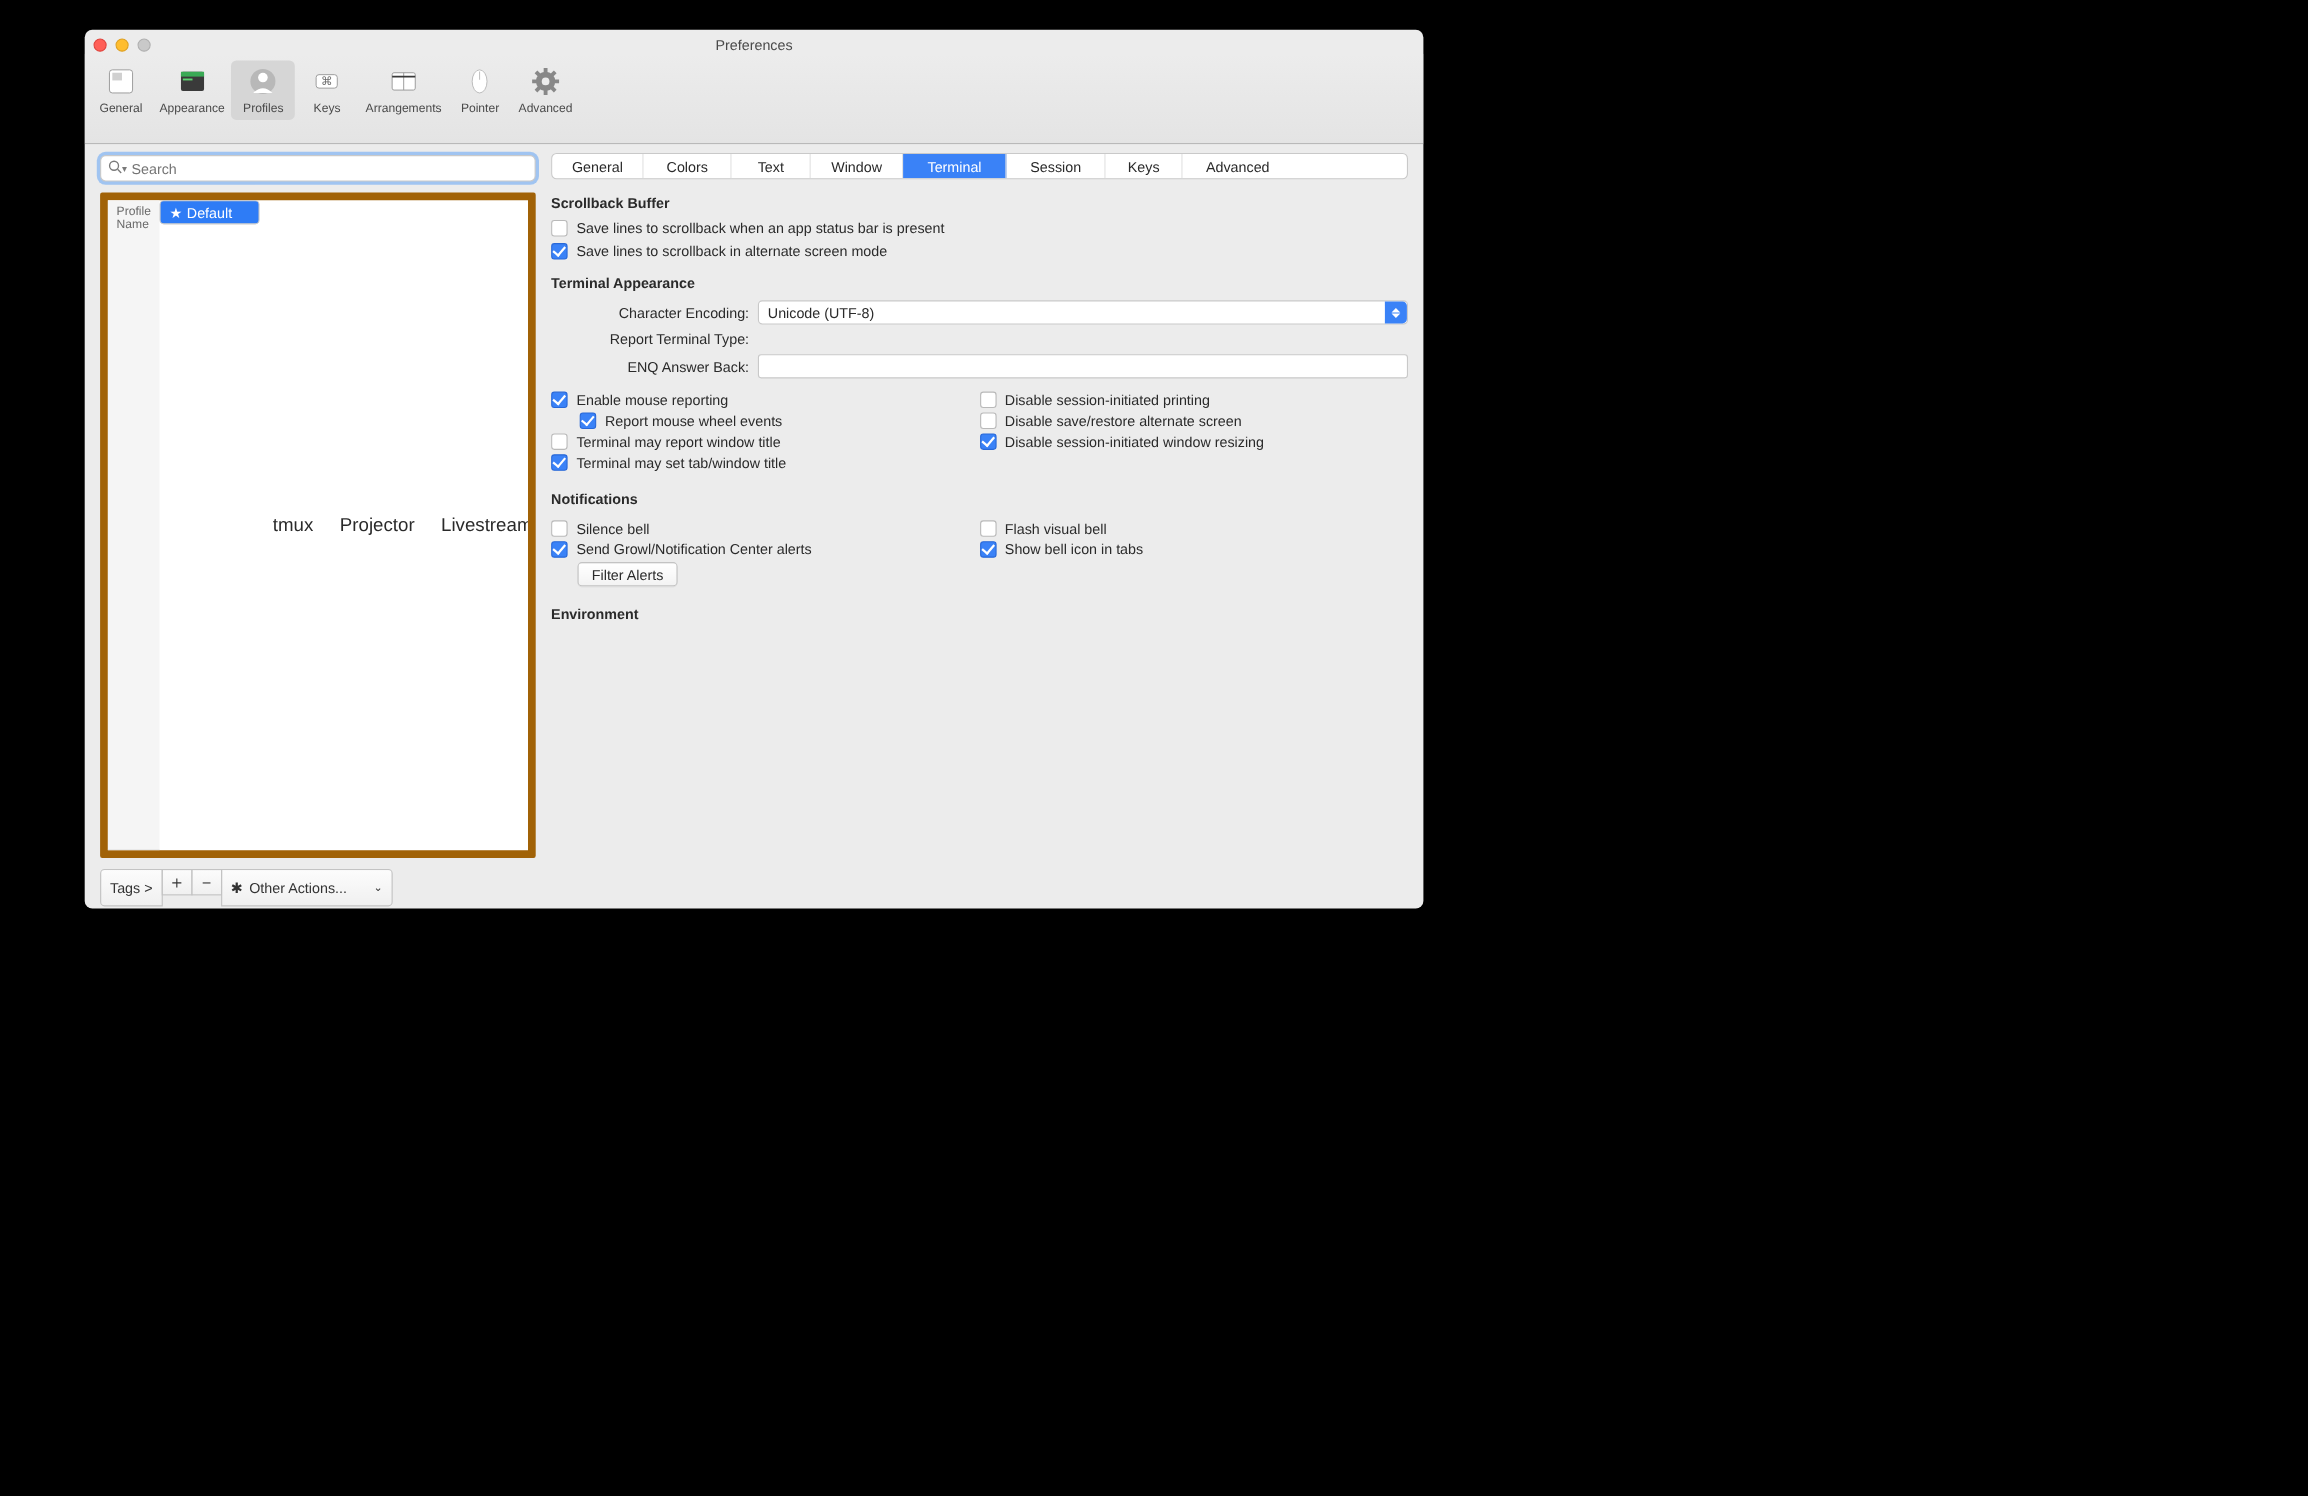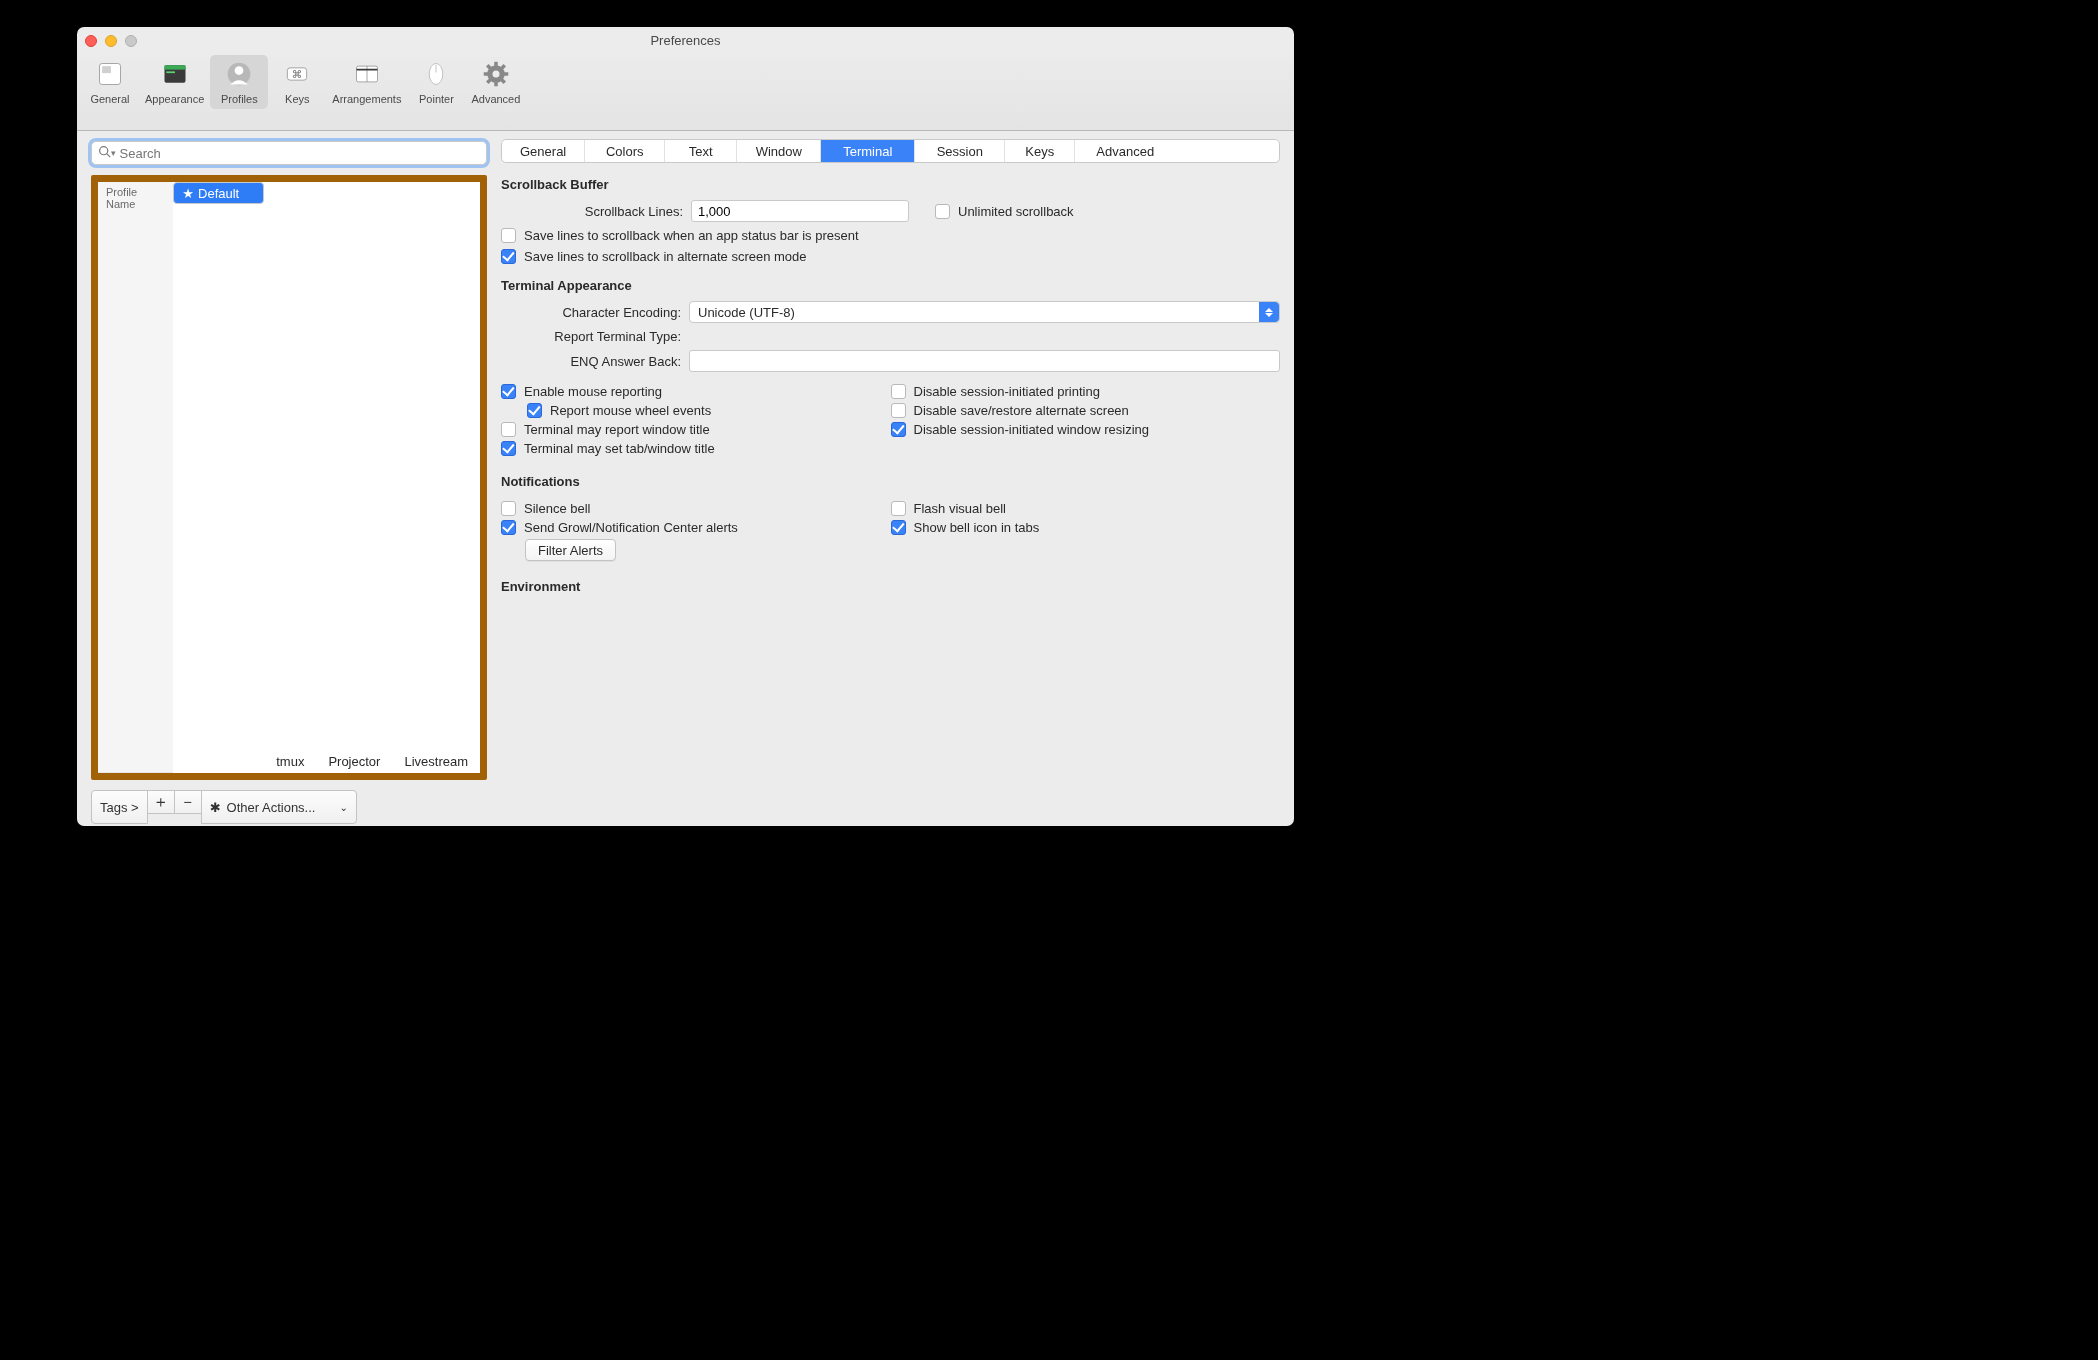--- a/index.html
+++ b/index.html
@@ -83,21 +83,21 @@
   .profiles {
     margin-top: 10px;
     flex:1;
     border: 7px solid #a16207;
     background:#fff;
     border-radius: 2px;
     overflow:hidden;
     display:flex; flex-direction:row;
   }
   .phdr { font-size:11px; color:#6a6a6a; padding:4px 8px; background:#f5f5f5; border-bottom:1px solid #e6e6e6; }
-  .prow { padding: 4px 12px; font-size:13px; display:flex; align-items:flex-end; gap:4px;}
+  .prow { padding: 4px 12px; font-size:17px; display:flex; align-items:center; gap:4px;}
   .prow.sel { background:#2e7cf6; color:#fff; }
   .bottombar {
     display:flex; margin-top:10px; height:24px;
   }
   .bbtn {
     border:1px solid #c3c3c3; background:linear-gradient(#fcfcfc,#f0f0f0);
     display:flex; align-items:center; justify-content:center;
     font-size:13px; color:#333; padding:16px 8px; margin-left:-1px;
   }
   .bbtn:first-child{ border-top-left-radius:4px; border-bottom-left-radius:4px; margin-left:0;}
@@ -300,27 +300,20 @@
         <div class="subtab st-text">Text</div>
         <div class="subtab st-window">Window</div>
         <div class="subtab st-terminal active">Terminal</div>
         <div class="subtab st-session">Session</div>
         <div class="subtab st-keys">Keys</div>
         <div class="subtab st-advanced">Advanced</div>
       </div>
 
       <div class="sect">
         <h3>Scrollback Buffer</h3>
-        <div class="row" style="margin-left:10px;">
-          <div class="lbl-right">Scrollback Lines:</div>
-          <input class="tin" style="width: 218px;" value="1,000">
-          <div style="width:10px;"></div>
-          <div class="chk"></div>
-          <span class="cklabel">Unlimited scrollback</span>
-        </div>
         <div class="row">
           <div class="chk"></div>
           <span class="cklabel">Save lines to scrollback when an app status bar is present</span>
         </div>
         <div class="row">
           <div class="chk on"></div>
           <span class="cklabel">Save lines to scrollback in alternate screen mode</span>
         </div>
       </div>
 

